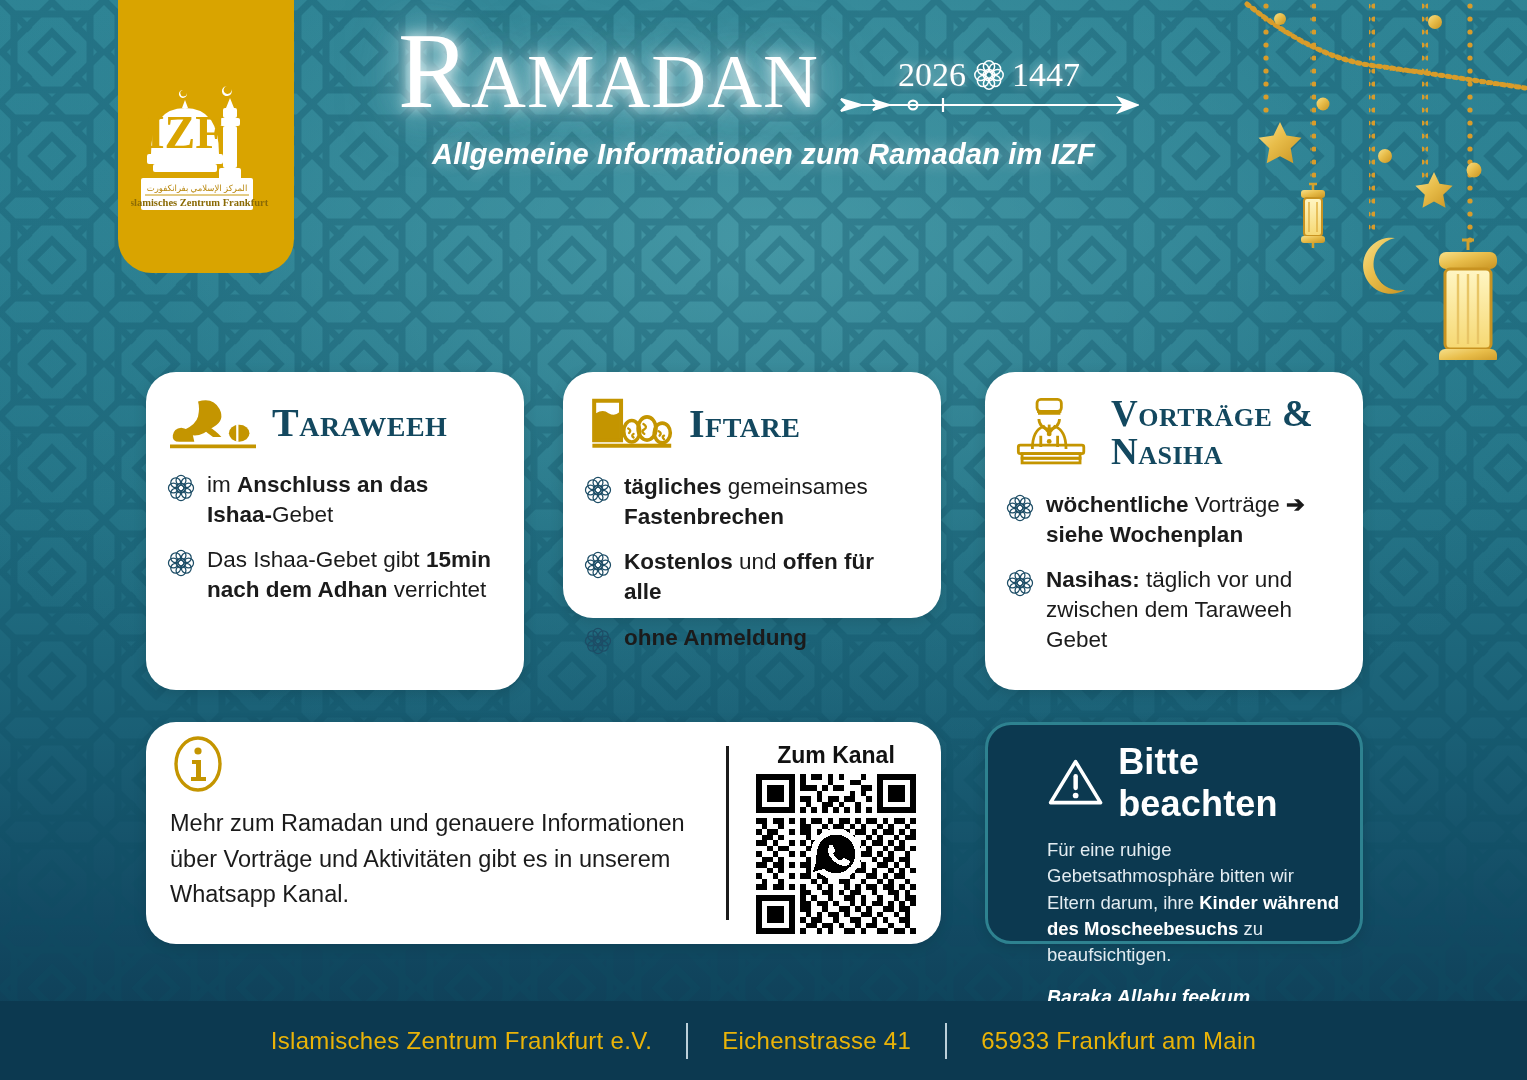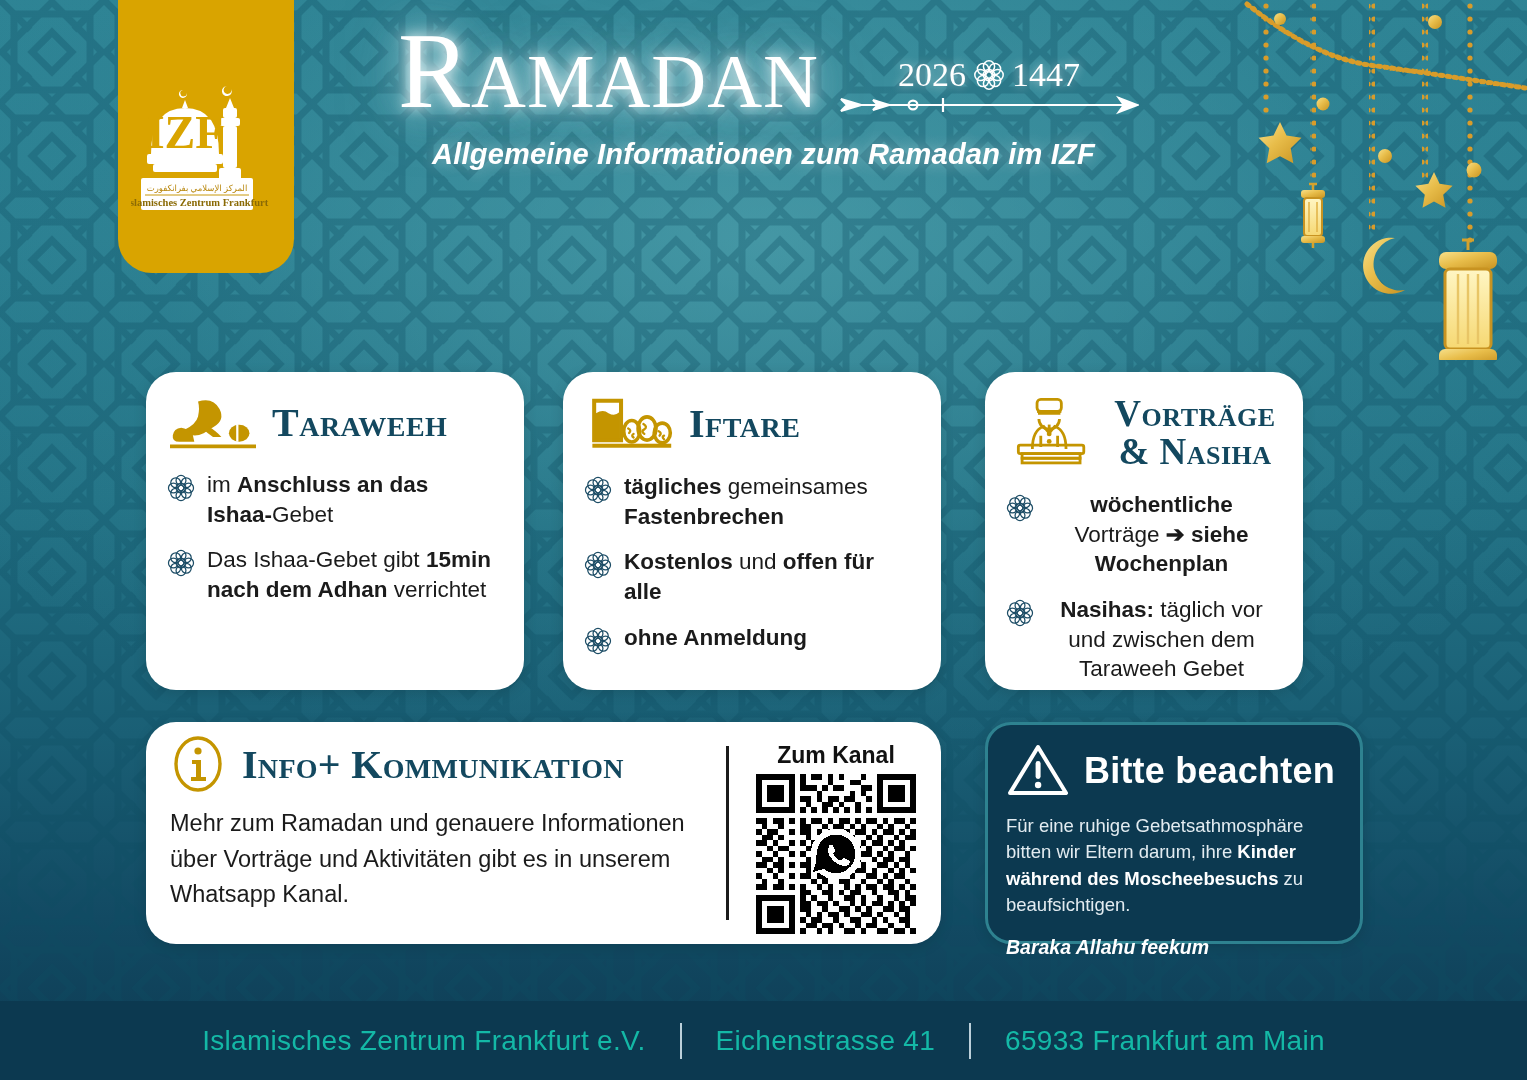--- a/index.html
+++ b/index.html
@@ -114,28 +114,29 @@
   }
 
   
   .card {
     position: absolute;
     background: #ffffff;
     border-radius: 30px;
     box-shadow: 0 3px 14px rgba(0,0,0,.13);
   }
   #card-taraweeh { left: 146px;  top: 372px; width: 378px; height: 318px; }
-  #card-iftare   { left: 563px;  top: 372px; width: 378px; height: 318px; }
-  #card-vortrage { left: 985px;  top: 372px; width: 318px; height: 318px; text-align: center; }
+  #card-iftare   { left: 563px;  top: 372px; width: 378px; height: 246px; }
+  #card-vortrage { left: 985px;  top: 372px; width: 378px; height: 318px; }
   #card-info     { left: 146px;  top: 722px; width: 795px; height: 222px; }
   #card-notice   {
     left: 985px; top: 722px; width: 378px; height: 222px;
     background: #0c3950;
     border: 3px solid #2e8290;
     border-radius: 26px;
+    padding-left: 41px;
   }
 
   .card-head {
     display: flex;
     align-items: center;
     gap: 16px;
     padding: 22px 24px 0 24px;
   }
   .card-icon {
     flex: 0 0 auto;
@@ -216,22 +217,22 @@
     position: absolute;
     left: 0; right: 0; bottom: 0;
     height: 79px;
     background: #0c3950;
     display: flex;
     align-items: center;
     justify-content: center;
     gap: 0;
   }
   .foot-item {
-    font-size: 28px;
-    color: #14b8a6;
+    font-size: 24px;
+    color: #eab308;
     letter-spacing: .3px;
     padding: 0 34px;
   }
   .foot-sep { width: 2px; height: 36px; background: #bcd0da; }
 </style>
 </head>
 <body>
 
 <div id="poster">
 
@@ -554,21 +555,20 @@
 
   <div class="card" id="card-info">
     <div id="info-inner">
       <div id="info-left">
         <div id="info-head">
           <svg width="56" height="56" viewBox="0 0 56 56">
             <ellipse cx="28" cy="28" rx="22" ry="26" fill="none" stroke="#c49500" stroke-width="3.4"></ellipse>
             <circle cx="28" cy="15" r="3.6" fill="#c49500"></circle>
             <path d="M22 24 h9 v17 h5 v4 h-15 v-4 h5 v-13 h-4 z" fill="#c49500"></path>
           </svg>
-          <div id="info-title">Info+ Kommunikation</div>
         </div>
         <div id="info-body">Mehr zum Ramadan und genauere Informationen über Vorträge und Aktivitäten gibt es in unserem Whatsapp Kanal.</div>
       </div>
       <div id="info-divider"></div>
       <div id="info-right">
         <div id="qr-label">Zum Kanal</div>
         <div id="qr-wrap">
           <svg width="160" height="160" viewBox="0 0 29 29" shape-rendering="crispEdges">
             <rect width="29" height="29" fill="#fff"></rect>
             <g fill="#000">

